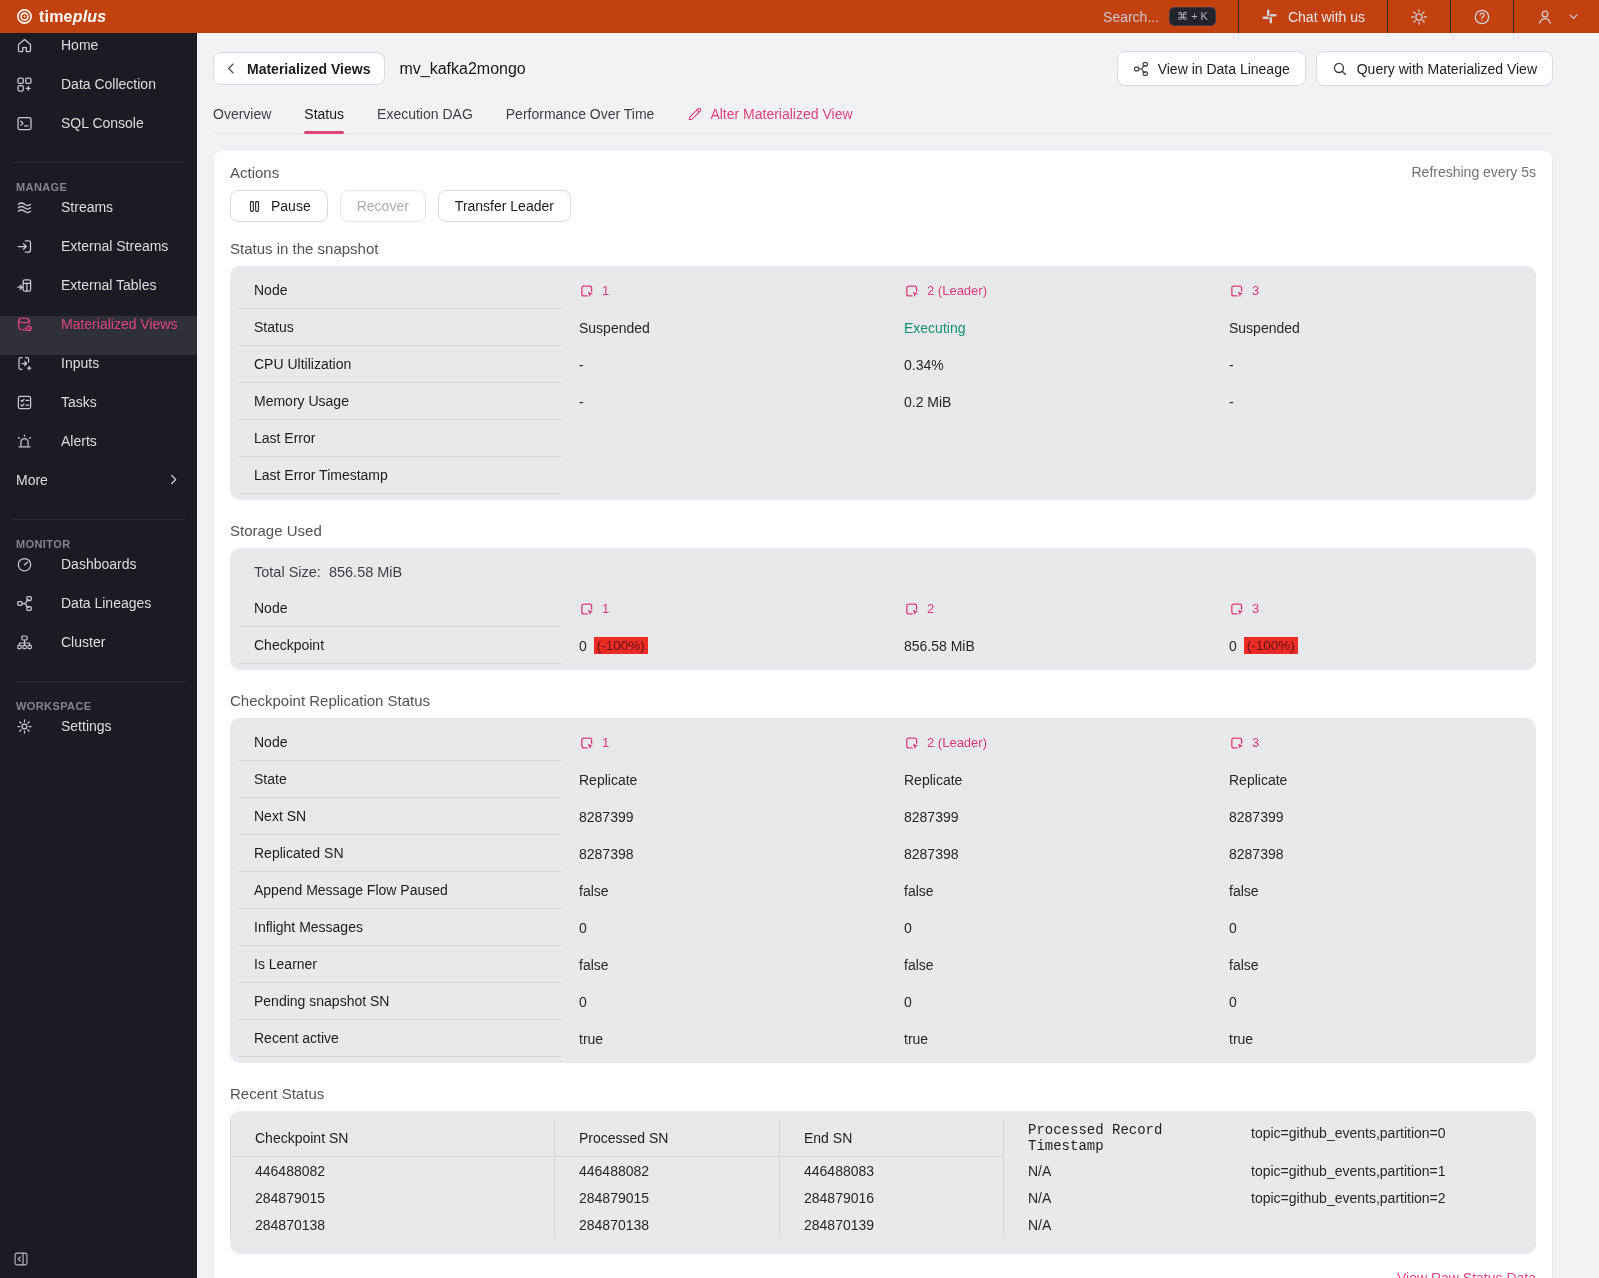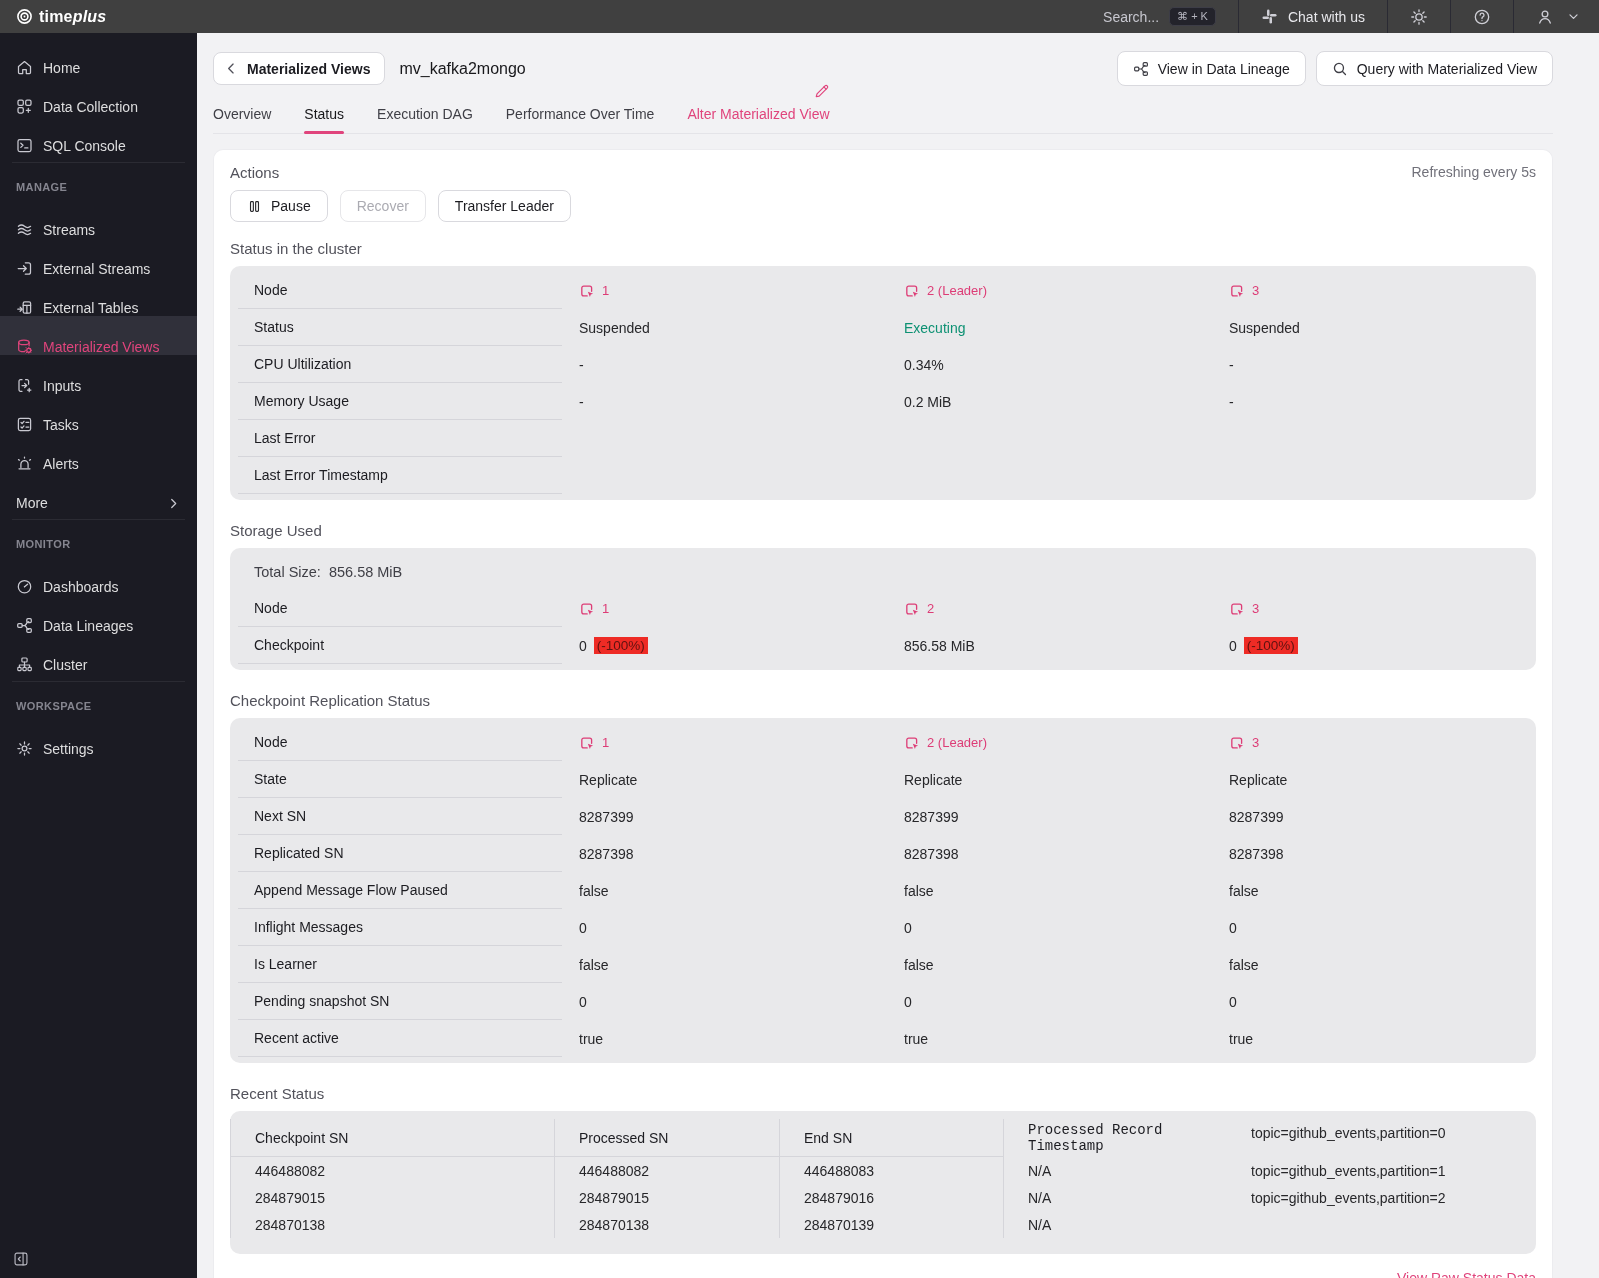--- a/index.html
+++ b/index.html
@@ -1,38 +1,38 @@
 <!DOCTYPE html>
 <html><head>
 <meta charset="utf-8">
 <style>
   * { margin:0; padding:0; box-sizing:border-box; }
   html,body { width:1599px; height:1278px; overflow:hidden; }
   body { font-family:"Liberation Sans","DejaVu Sans",sans-serif; font-size:14px; color:#27272a; background:#f2f2f4; }
 
   
-  .topbar { height:33px; background:#404040; display:flex; align-items:center; padding:0 14px 0 16px; color:#e6e6ea; }
+  .topbar { height:33px; background:#c2410c; display:flex; align-items:center; padding:0 14px 0 16px; color:#e6e6ea; }
   .logo { display:flex; align-items:center; gap:6px; color:#fff; }
   .logo .mark { width:17px; height:17px; }
   .logo-text { font-size:16px; font-weight:700; letter-spacing:.2px; }
   .logo-text i { font-style:italic; font-weight:700; }
   .topbar-right { margin-left:auto; display:flex; align-items:center; height:100%; }
   .tb-group { display:flex; align-items:center; gap:10px; padding:0 22px; height:100%; cursor:pointer; }
   .tb-sep { width:1px; height:33px; background:#2a2a33; }
   .search-label { color:#c7c7cf; }
   .kbd { font-size:11px; color:#b4b4be; background:#23232b; border:1px solid #3d3d47; border-radius:5px; padding:2px 7px; }
   .chat-label { color:#e8e8ec; }
   .ic { display:block; }
   .tb-icon { color:#cfcfd6; }
   .acct { gap:12px; padding-right:4px; }
 
   
   .shell { display:flex; height:1245px; }
   .sidebar { width:197px; background:#1b1b23; color:#dededf; flex:0 0 197px; padding-top:4px; position:relative; }
-  .side-item { height:39px; display:flex; align-items:flex-end; gap:10px; padding:0 16px; cursor:pointer; }
+  .side-item { height:39px; display:flex; align-items:flex-start; gap:28px; padding:0 16px; cursor:pointer; }
   .side-item .ic { color:#c9c9d1; flex:0 0 auto; }
   .side-item.active { background:#30303a; color:#e0447c; }
   .side-item.active .ic { color:#e0447c; }
   .side-sec { font-size:11px; letter-spacing:.4px; color:#85858f; padding:10px 16px 6px; font-weight:700; }
   .side-div { height:1px; background:#2b2b33; margin:8px 12px; }
   .side-chev { margin-left:auto; color:#b9b9c2; }
   .collapse-btn { position:absolute; left:13px; bottom:11px; color:#b9b9c2; cursor:pointer; }
 
   
   .main { flex:1; padding:18px 46px 0 16px; }
@@ -42,21 +42,21 @@
   .back-label { font-weight:700; font-size:14px; color:#1c1c21; }
   .page-title { font-size:16px; font-weight:500; color:#18181b; margin-left:14px; }
   .header-actions { margin-left:auto; display:flex; gap:10px; }
   .hd-btn { display:flex; align-items:center; gap:9px; background:#fff; border:1px solid #d9d9de; border-radius:8px; height:35px; padding:0 15px; cursor:pointer; color:#1c1c21; font-size:14px; }
   .hd-btn .ic { color:#3f3f46; }
 
   .tabs { display:flex; align-items:flex-end; gap:33px; margin-top:17px; border-bottom:1px solid #e4e4e8; height:31px; }
   .tab { padding-bottom:11px; color:#3f3f46; cursor:pointer; position:relative; white-space:nowrap; }
   .tab.active { color:#18181b; font-weight:500; }
   .tab.active::after { content:""; position:absolute; left:0; right:0; bottom:-1px; height:3px; border-radius:2px; background:#e0447c; }
-  .tab-alter { display:flex; align-items:flex-end; gap:7px; color:#e0447c; padding-bottom:11px; cursor:pointer; white-space:nowrap;flex-direction:column; }
+  .tab-alter { display:flex; align-items:center; gap:7px; color:#e0447c; padding-bottom:11px; cursor:pointer; white-space:nowrap; }
 
   
   .card { background:#fff; border:1px solid #ececef; border-bottom:none; border-radius:10px 10px 0 0; margin-top:15px; height:1134px; padding:14px 16px 0; overflow:hidden; }
   .actions-row { display:flex; justify-content:space-between; }
   .sec-title { font-size:15px; color:#52525b; }
   .refresh { color:#71717a; font-size:14px; }
   .btn-row { display:flex; gap:12px; margin:9px 0 18px; }
   .btn { display:flex; align-items:center; gap:9px; background:#fff; border:1px solid #d9d9de; border-radius:8px; height:32px; padding:8px 16px; font-size:14px; color:#1c1c21; cursor:pointer; }
   .btn .ic { color:#27272a; }
   .btn.disabled { color:#ababb2; border-color:#e6e6e9; cursor:default; }
@@ -413,21 +413,21 @@
           <span>Pause</span>
         </div>
         <div class="btn disabled">
           <span>Recover</span>
         </div>
         <div class="btn">
           <span>Transfer Leader</span>
         </div>
       </div>
 
-      <div class="sec-title">Status in the cluster</div>
+      <div class="sec-title">Status in the snapshot</div>
       <div class="kv-table">
         <div class="kv-label">Node</div>
         <div class="kv-val">
             <span class="node-cell">
               <svg class="ic" width="16" height="16">
                 <use href="#i-node"></use>
               </svg>
               <span>1</span>
             </span>
           </div>

